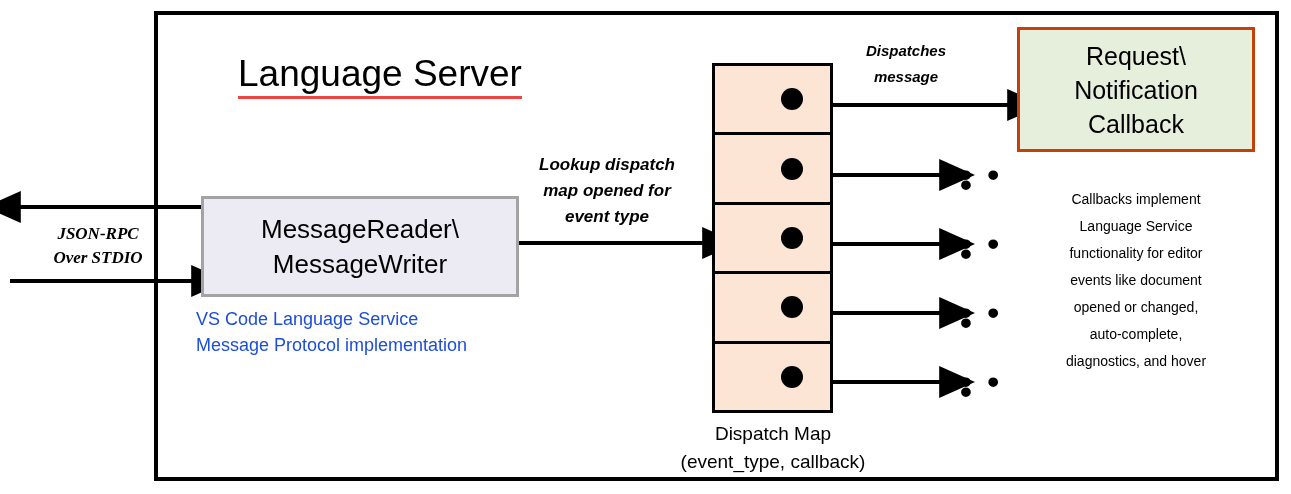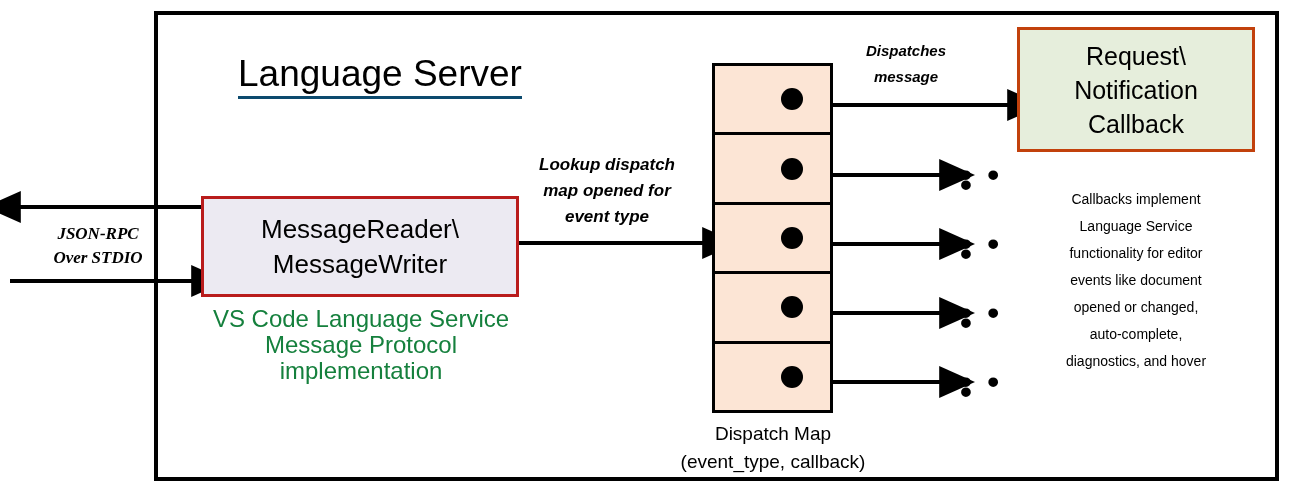--- a/index.html
+++ b/index.html
@@ -35,21 +35,21 @@
     left: 238px;
     top: 52px;
     width: 340px;
     font-size: 37px;
     color: #000000;
     text-align: left;
     white-space: nowrap;
     line-height: 44px;
   }
   #server-title .u {
-    border-bottom: 3px solid #0c4a6e;
+    border-bottom: 3px solid #ef4444;
     padding-bottom: 2px;
   }
 
   
   #io-label {
     left: 28px;
     top: 222px;
     width: 140px;
     font-style: italic;
     font-weight: bold;
@@ -60,38 +60,37 @@
     font-family: Liberation Serif, serif;
   }
 
   
   #reader-box {
     left: 201px;
     top: 196px;
     width: 318px;
     height: 101px;
     background: #ECEAF2;
-    border: 3px solid #b91c1c;
+    border: 3px solid #a3a3a3;
     box-sizing: border-box;
     display: flex;
     align-items: center;
     justify-content: center;
     text-align: center;
     font-size: 26px;
     line-height: 35px;
     color: #000000;
   }
   #reader-caption {
     left: 196px;
     top: 306px;
     width: 330px;
-    text-align: center;
-    font-size: 24px;
+    font-size: 18px;
     line-height: 26px;
-    color: #15803d;
+    color: #1d4ed8;
   }
 
   
   #lookup-label {
     left: 512px;
     top: 152px;
     width: 190px;
     font-style: italic;
     font-weight: bold;
     font-size: 17px;

